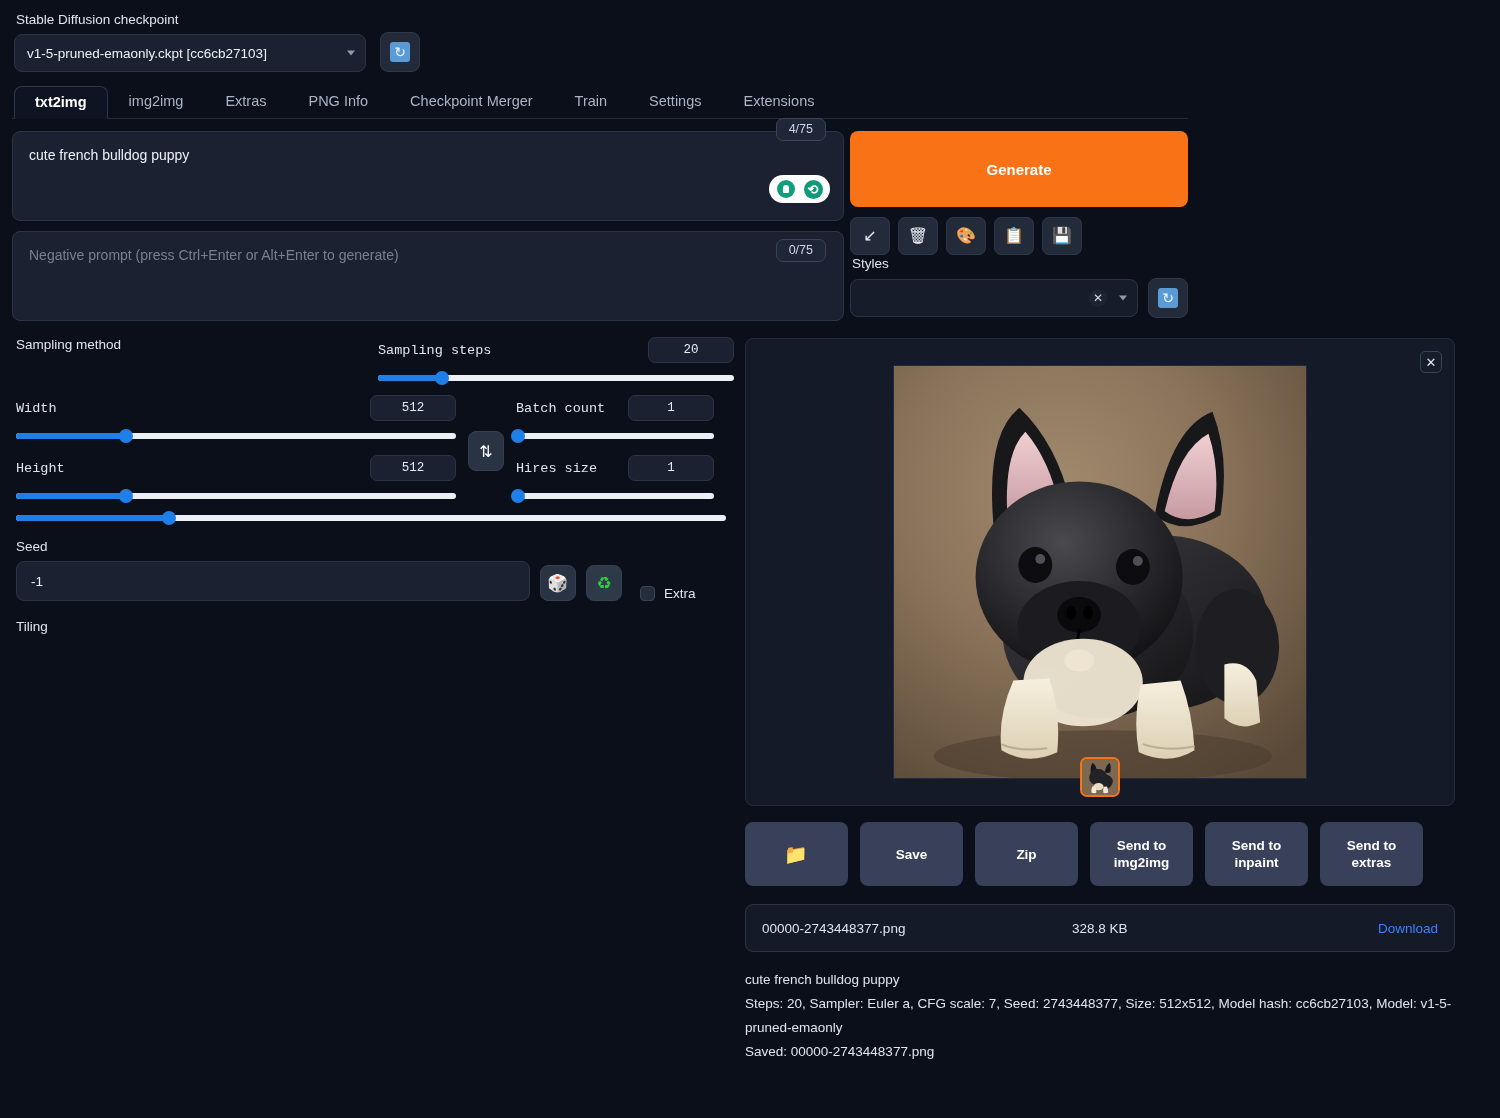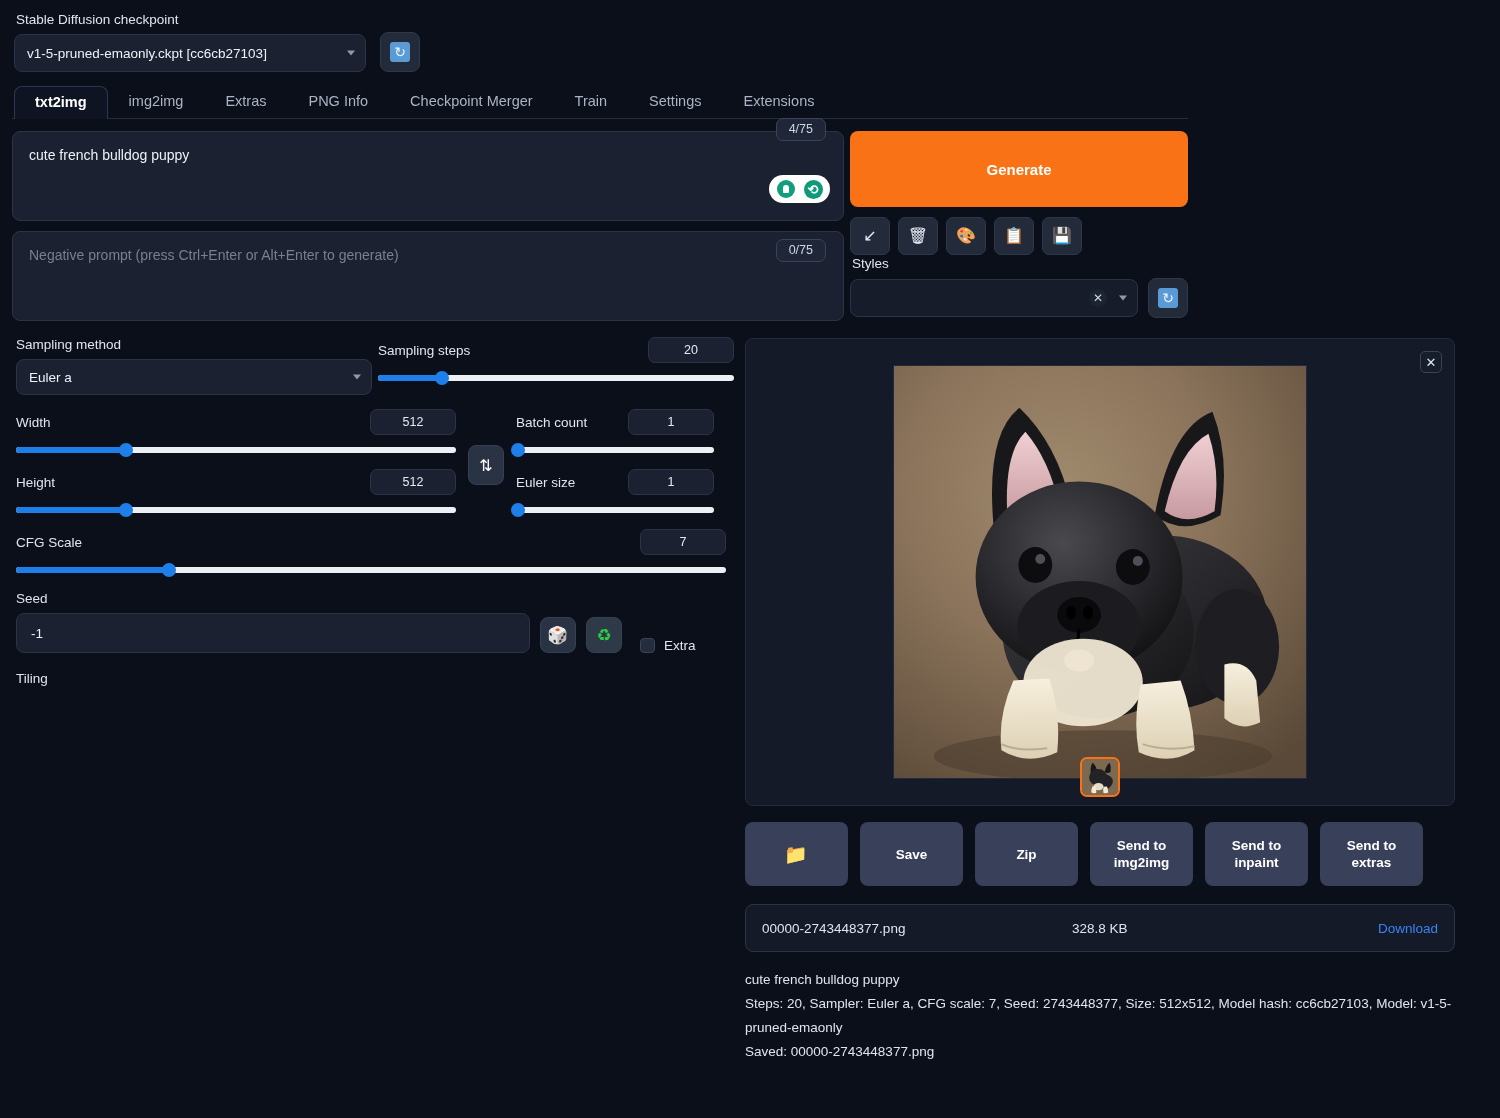--- a/index.html
+++ b/index.html
@@ -150,21 +150,21 @@
   .row2 { display: flex; gap: 0; }
   .half-l { width: 356px; }
   .half-r { width: 356px; margin-left: 6px; }
   .fld-label { font-size: 13.5px; color: #dfe5ef; margin-bottom: 7px; display: block; }
   .select-box {
     position: relative; height: 36px;
     background: #1b2130; border: 1px solid #2b3446; border-radius: 8px;
     display: flex; align-items: center; padding: 0 26px 0 12px;
     font-size: 13.5px; color: #eef2f8; cursor: pointer;
   }
-  .slider-head { display: flex; align-items: center; justify-content: space-between; }
+  .slider-head { display: flex; align-items: center; justify-content: space-between; font-family: Liberation Mono, monospace; }
   .num-box {
     width: 86px; height: 26px; border-radius: 7px;
     background: #1b2130; border: 1px solid #2b3446;
     display: flex; align-items: center; justify-content: center;
     font-size: 12.5px; color: #e6eaf2;
   }
   .track {
     position: relative; height: 6px; border-radius: 3px;
     background: #eceff4; margin-top: 12px; cursor: pointer;
   }
@@ -301,24 +301,20 @@
         </div>
         <div class="counter" id="counter-neg">0/75</div>
         <div class="prompt-box" id="prompt-negative">Negative prompt (press Ctrl+Enter or Alt+Enter to generate)</div>
       </div>
 
       <div class="settings">
 
         <div class="row2">
           <div class="half-l">
             <span class="fld-label">Sampling method</span>
-            <div class="select-box">
-              <span>Euler a</span>
-              <span class="caret"></span>
-            </div>
           </div>
           <div class="half-r">
             <div class="slider-head">
               <span class="fld-label" style="margin:0;">Sampling steps</span>
               <div class="num-box">20</div>
             </div>
             <div class="track">
               <div class="fill" style="width:18%"></div>
                 <div class="knob" style="left:18%"></div>
             </div>
@@ -351,35 +347,31 @@
           <div style="width:198px;">
             <div class="slider-head">
               <span class="fld-label" style="margin:0;">Batch count</span>
               <div class="num-box">1</div>
             </div>
             <div class="track">
               <div class="fill" style="width:0%"></div>
                 <div class="knob" style="left:1%"></div>
             </div>
             <div class="slider-head" style="margin-top:16px;">
-              <span class="fld-label" style="margin:0;">Euler size</span>
+              <span class="fld-label" style="margin:0;">Hires size</span>
               <div class="num-box">1</div>
             </div>
             <div class="track">
               <div class="fill" style="width:0%"></div>
                 <div class="knob" style="left:1%"></div>
             </div>
           </div>
         </div>
 
         <div style="width:710px; margin-top:16px;">
-          <div class="slider-head">
-            <span class="fld-label" style="margin:0;">CFG Scale</span>
-            <div class="num-box">7</div>
-          </div>
           <div class="track">
             <div class="fill" style="width:21.5%"></div>
               <div class="knob" style="left:21.5%"></div>
           </div>
         </div>
 
         <div style="margin-top:18px;">
           <span class="fld-label">Seed</span>
           <div class="seed-row">
             <div class="text-input" style="width:514px;">-1</div>

